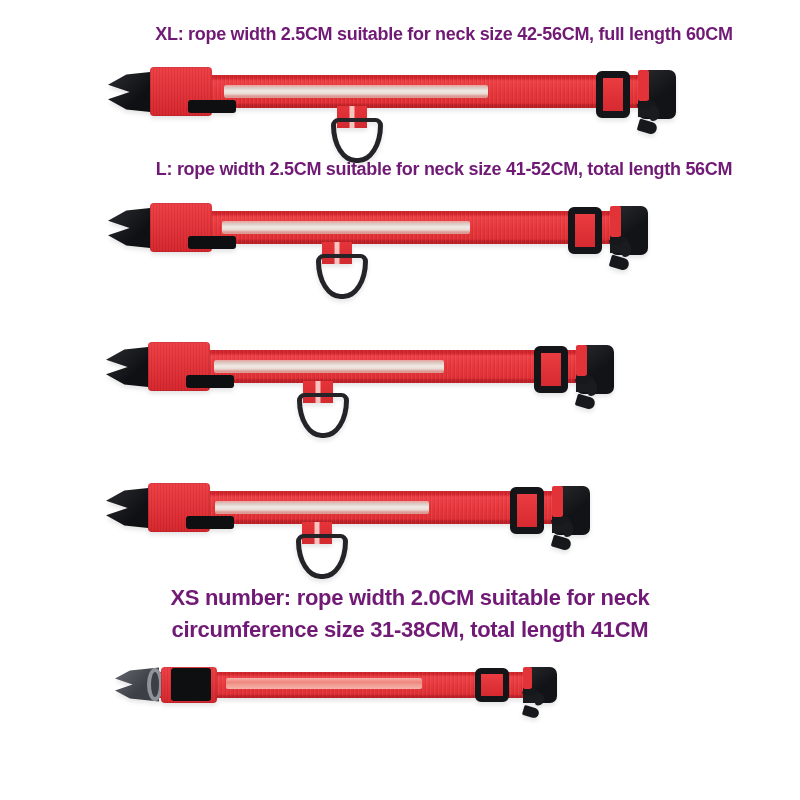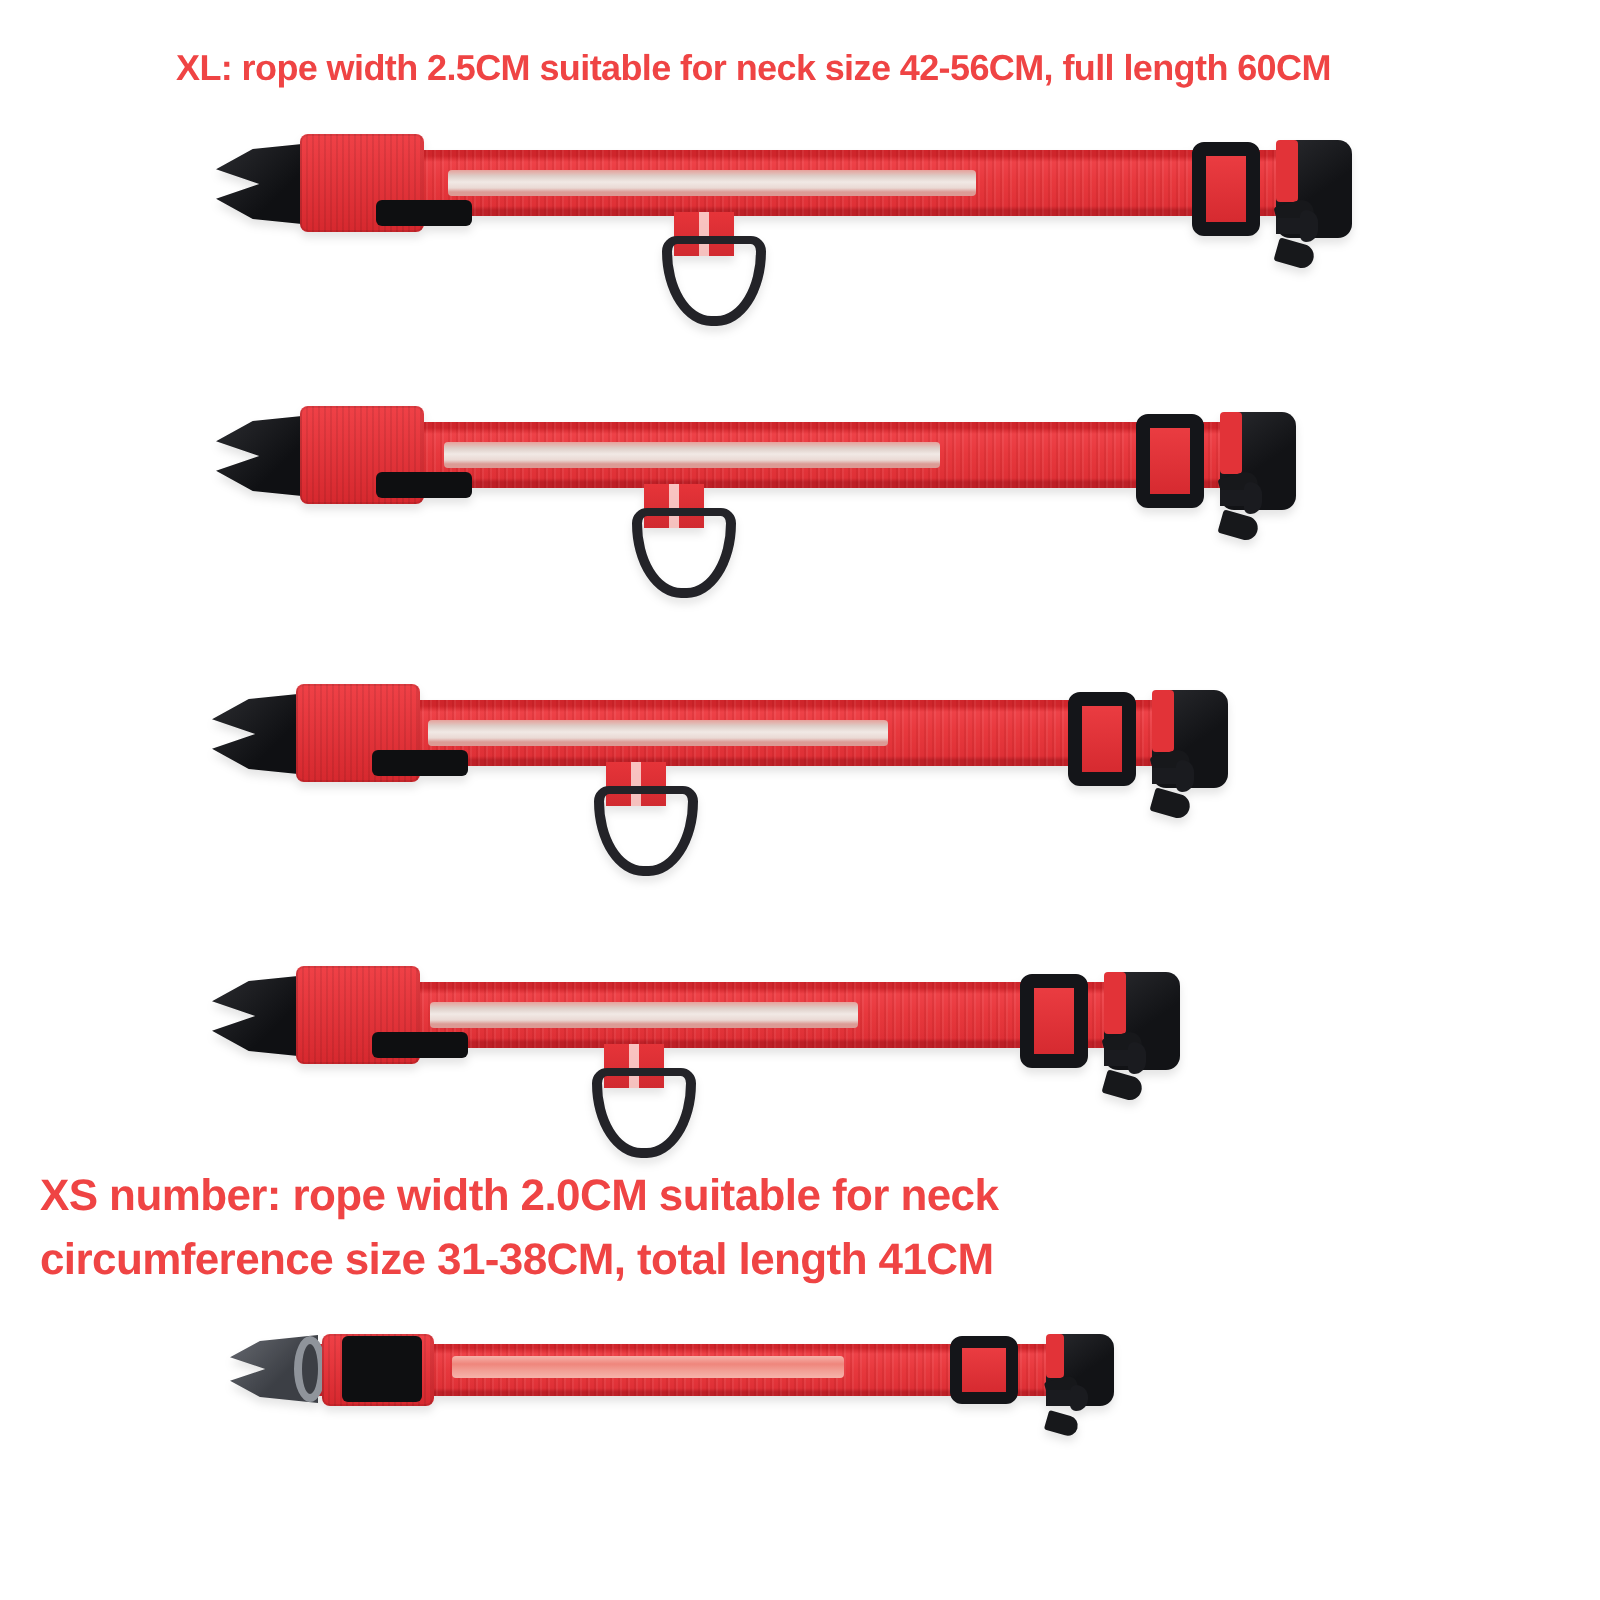--- a/index.html
+++ b/index.html
@@ -1,20 +1,20 @@
 <!DOCTYPE html>
 <html><head>
 <meta charset="utf-8">
 <style>
   html,body{margin:0;padding:0;background:#ffffff;}
   .page{position:relative;width:800px;height:800px;background:#ffffff;overflow:hidden;
         font-family:"Liberation Sans",sans-serif;}
 
   
-  .caption{position:absolute;font-weight:700;color:#ef4444;white-space:nowrap;}
+  .caption{position:absolute;font-weight:700;color:#701a75;text-align:center;white-space:nowrap;}
   .cap-s{font-size:18px;letter-spacing:-0.3px;}
   #t1{top:24px;left:88px;width:712px;}
   #t2{top:159px;left:88px;width:712px;}
   #t3{top:300px;left:84px;width:712px;}
   #t4{top:440px;left:88px;width:712px;}
   #t5{top:582px;left:20px;width:780px;font-size:22px;line-height:32px;letter-spacing:-0.3px;white-space:normal;}
 
   
   .collar{position:absolute;filter:drop-shadow(0 3px 2px rgba(0,0,0,0.10));}
   .collar > div{position:absolute;}
@@ -107,20 +107,21 @@
     <div class="dring"></div>
     <div class="slider"></div>
     <div class="clip">
       <div class="clip-inner"></div>
       <div class="prong-top"></div>
       <div class="prong-mid"></div>
       <div class="prong-bot"></div>
     </div>
   </div>
 
+  <div class="caption cap-s" id="t2">L: rope width 2.5CM suitable for neck size 41-52CM, total length 56CM</div>
   <div class="collar" id="c2">
     <div class="band"></div>
     <div class="stripe"></div>
     <div class="buckle-f"></div>
     <div class="wrap"></div>
     <div class="keeper"></div>
     <div class="tab"></div>
     <div class="dring"></div>
     <div class="slider"></div>
     <div class="clip">

